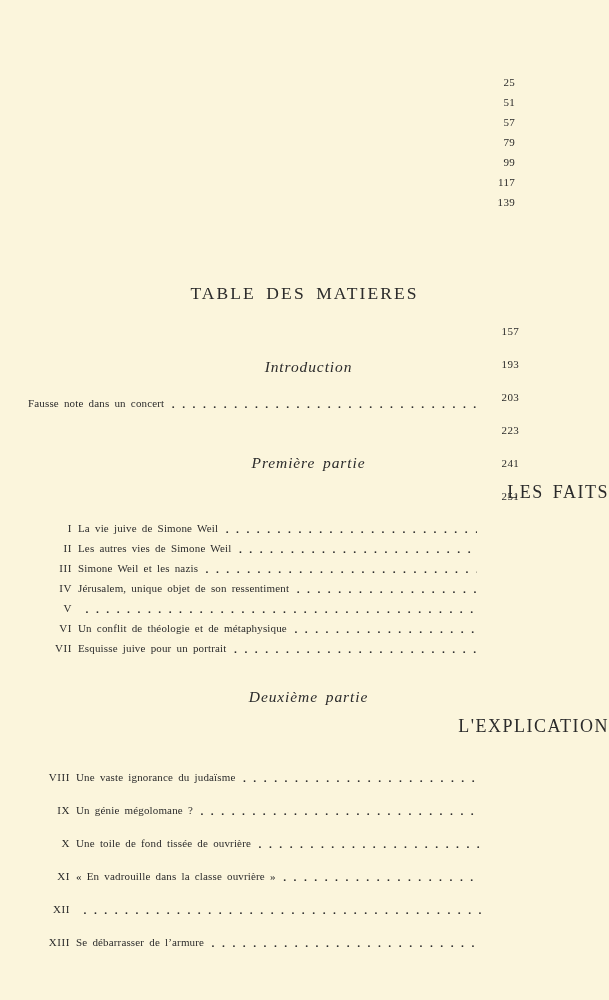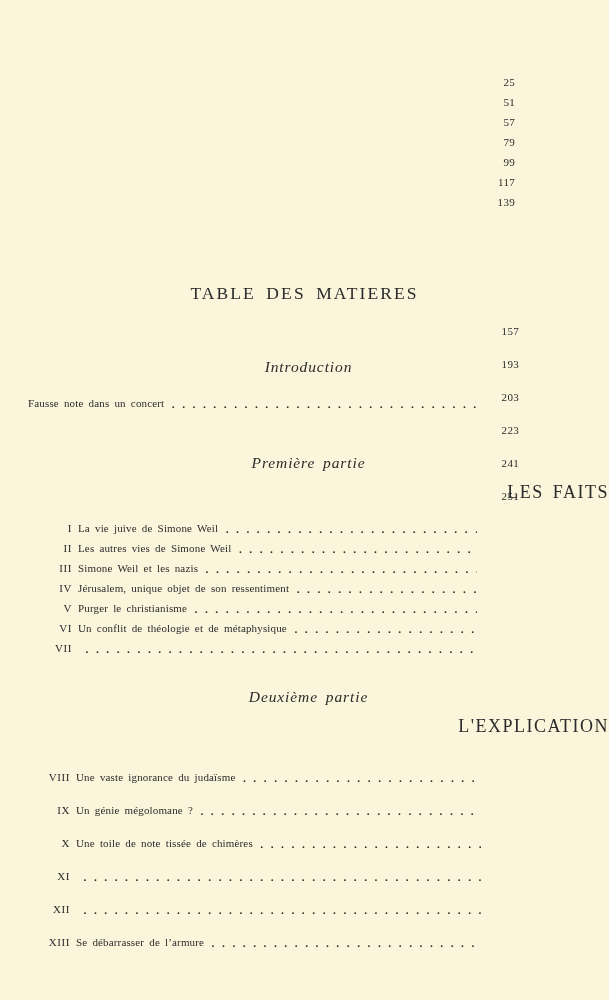--- a/index.html
+++ b/index.html
@@ -174,32 +174,32 @@
       <span class="page">57</span>
     </div>
     <div class="entry">
       <span class="num">IV</span>
       <span class="title">Jérusalem, unique objet de son ressentiment</span>
       <span class="leader"></span>
       <span class="page">79</span>
     </div>
     <div class="entry">
       <span class="num">V</span>
-      <span class="title">Purger le christianisme</span>
       <span class="leader"></span>
       <span class="page">99</span>
     </div>
     <div class="entry">
       <span class="num">VI</span>
       <span class="title">Un conflit de théologie et de métaphysique</span>
       <span class="leader"></span>
       <span class="page">117</span>
     </div>
     <div class="entry">
       <span class="num">VII</span>
+      <span class="title">Esquisse juive pour un portrait</span>
       <span class="leader"></span>
       <span class="page">139</span>
     </div>
   </div>
 
   <div class="section-head" style="top:688px;">
     <span class="part-label">Deuxième partie</span>
     <span class="part-title">L'EXPLICATION</span>
   </div>
 
@@ -211,26 +211,27 @@
       <span class="page">157</span>
     </div>
     <div class="entry">
       <span class="num">IX</span>
       <span class="title">Un génie mégolomane ?</span>
       <span class="leader"></span>
       <span class="page">193</span>
     </div>
     <div class="entry">
       <span class="num">X</span>
-      <span class="title">Une toile de note tissée de chimères</span>
+      <span class="title">Une toile de fond tissée de ouvrière</span>
       <span class="leader"></span>
       <span class="page">203</span>
     </div>
     <div class="entry">
       <span class="num">XI</span>
+      <span class="title">« En vadrouille dans la classe ouvrière »</span>
       <span class="leader"></span>
       <span class="page">223</span>
     </div>
     <div class="entry">
       <span class="num">XII</span>
       <span class="leader"></span>
       <span class="page">241</span>
     </div>
     <div class="entry">
       <span class="num">XIII</span>

